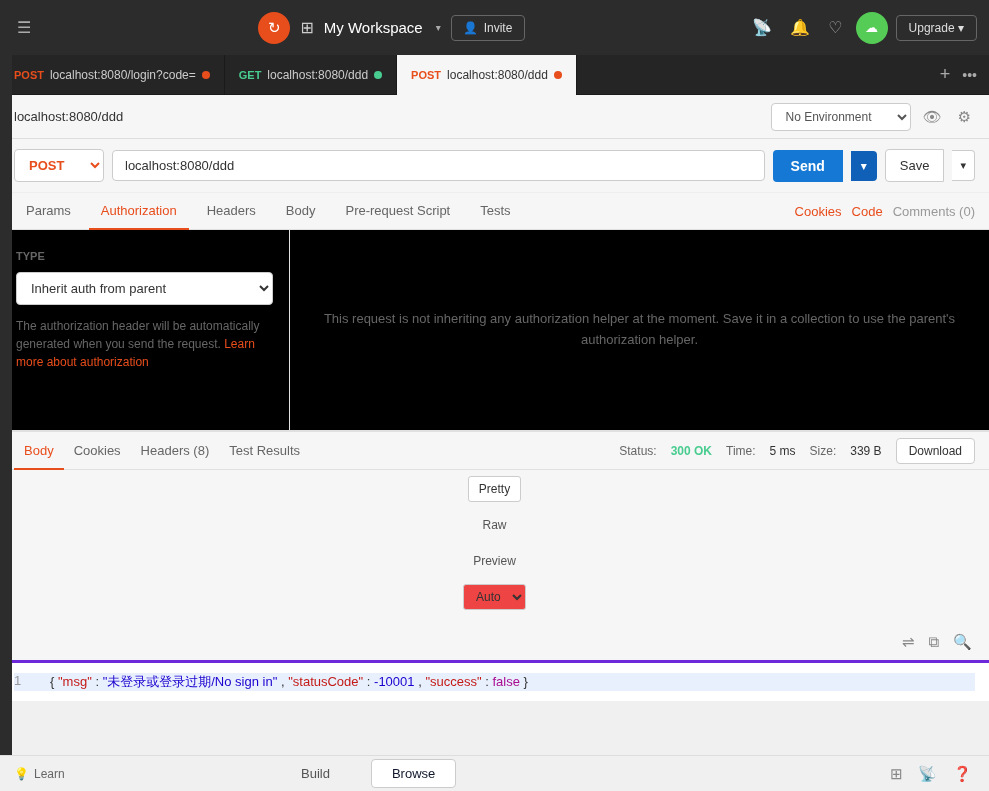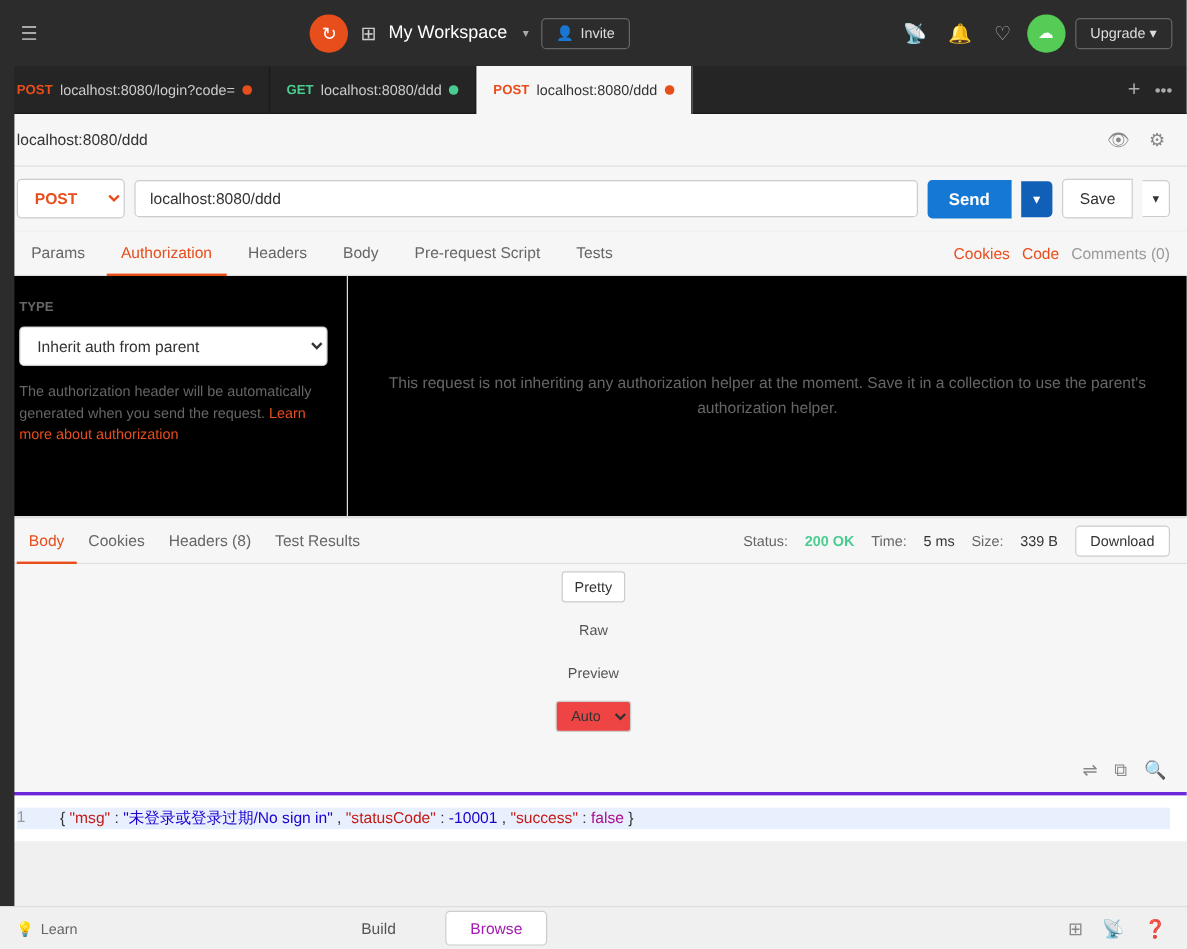--- a/index.html
+++ b/index.html
@@ -389,21 +389,21 @@
       font-size: 13px;
       color: #555;
       cursor: pointer;
       background: none;
       border: 1px solid transparent;
     }
     .bottom-tab.active {
       background: white;
       border-color: #ccc;
       border-radius: 4px;
-      color: #a21caf;
+      color: #0f172a;
       margin-left: 20px;
     }
     .bottom-right { display: flex; align-items: center; gap: 10px; margin-left: auto; }
     .bottom-icon-btn {
       background: none;
       border: none;
       color: #888;
       font-size: 15px;
       cursor: pointer;
       padding: 3px;
@@ -477,20 +477,23 @@
   </div>
   <div class="tabs-right-section">
     <button class="tab-add-btn">+</button>
     <button class="tab-more-btn">•••</button>
   </div>
 </div>
 
 <div class="env-bar">
   <span class="current-url-label">localhost:8080/ddd</span>
   <div class="env-select-wrapper">
+    <select class="env-select">
+      <option>No Environment</option>
+    </select>
     <button class="env-eye-btn">👁</button>
     <button class="env-gear-btn">⚙</button>
   </div>
 </div>
 
 <div class="request-bar">
   <select class="method-select">
     <option>POST</option>
   </select>
   <input class="url-input" type="text" value="localhost:8080/ddd" style="">
@@ -530,21 +533,21 @@
   </div>
 </div>
 
 <div class="response-tabs">
   <div class="resp-tab active">Body</div>
   <div class="resp-tab">Cookies</div>
   <div class="resp-tab">Headers (8)</div>
   <div class="resp-tab">Test Results</div>
   <div class="resp-status">
     <span class="status-label">Status:</span>
-    <span class="status-ok">200 OK</span>
+    <span class="status-ok">300 OK</span>
     <span class="status-label">Time:</span>
     <span class="status-value">5 ms</span>
     <span class="status-label">Size:</span>
     <span class="status-value">339 B</span>
     <button class="download-btn">Download</button>
   </div>
 </div>
 
 <div class="resp-view-bar">
   <button class="view-btn active">Pretty</button>

